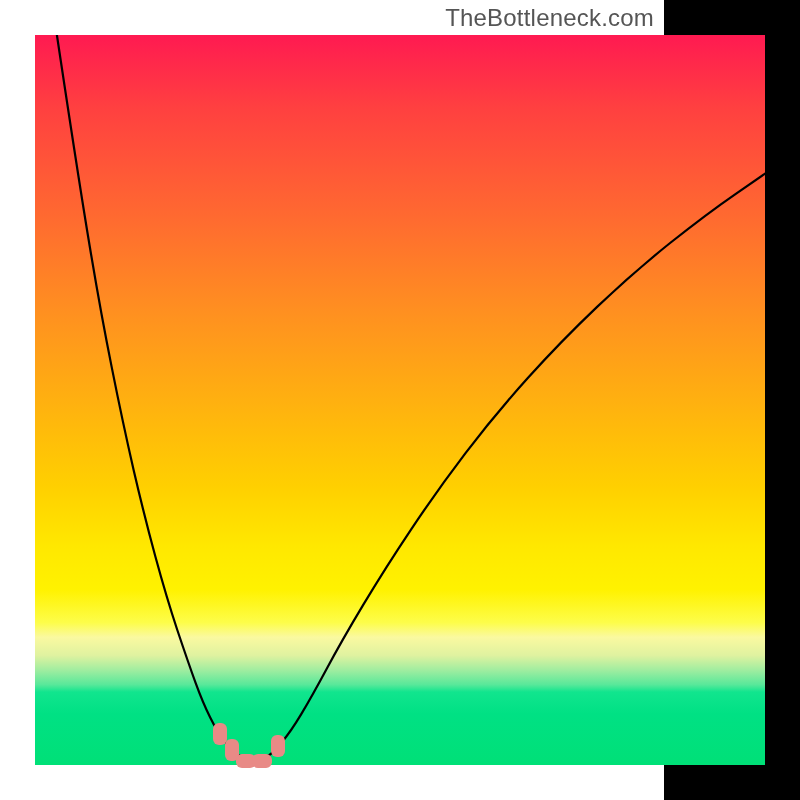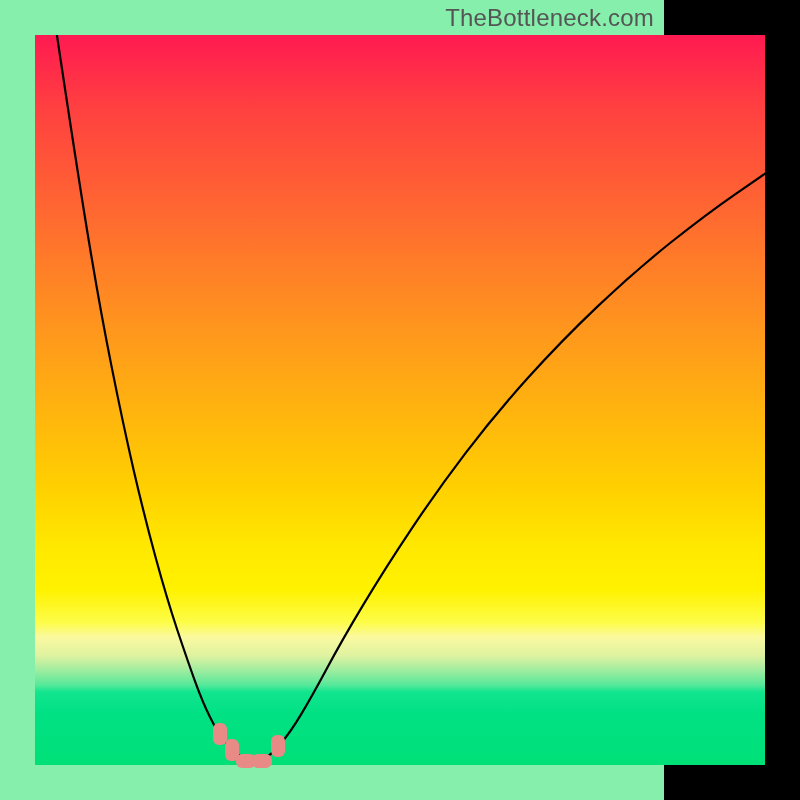--- a/index.html
+++ b/index.html
@@ -6,21 +6,21 @@
     margin: 0;
     padding: 0;
     width: 800px;
     height: 800px;
     overflow: hidden;
     background: #000;
   }
   .outer {
     width: 664px;
     height: 800px;
-    background: #86efac;
+    background: #ffffff;
     position: relative;
   }
   .attribution {
     position: absolute;
     top: 4px;
     right: 10px;
     color: #555;
     font-family: Arial, Helvetica, sans-serif;
     font-size: 24px;
     font-weight: 500;

